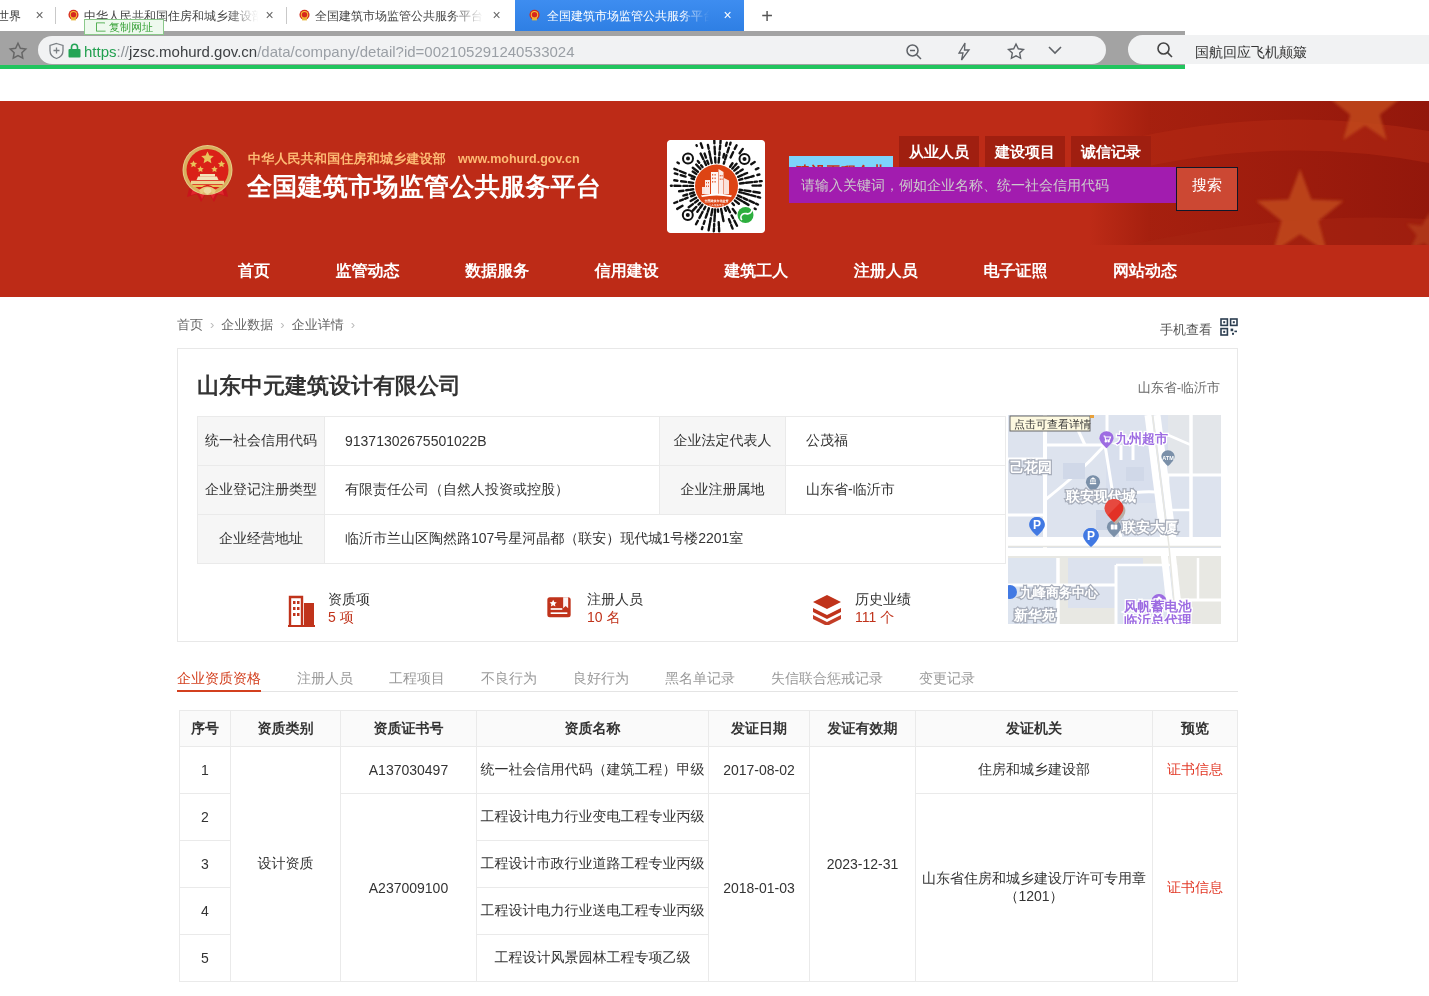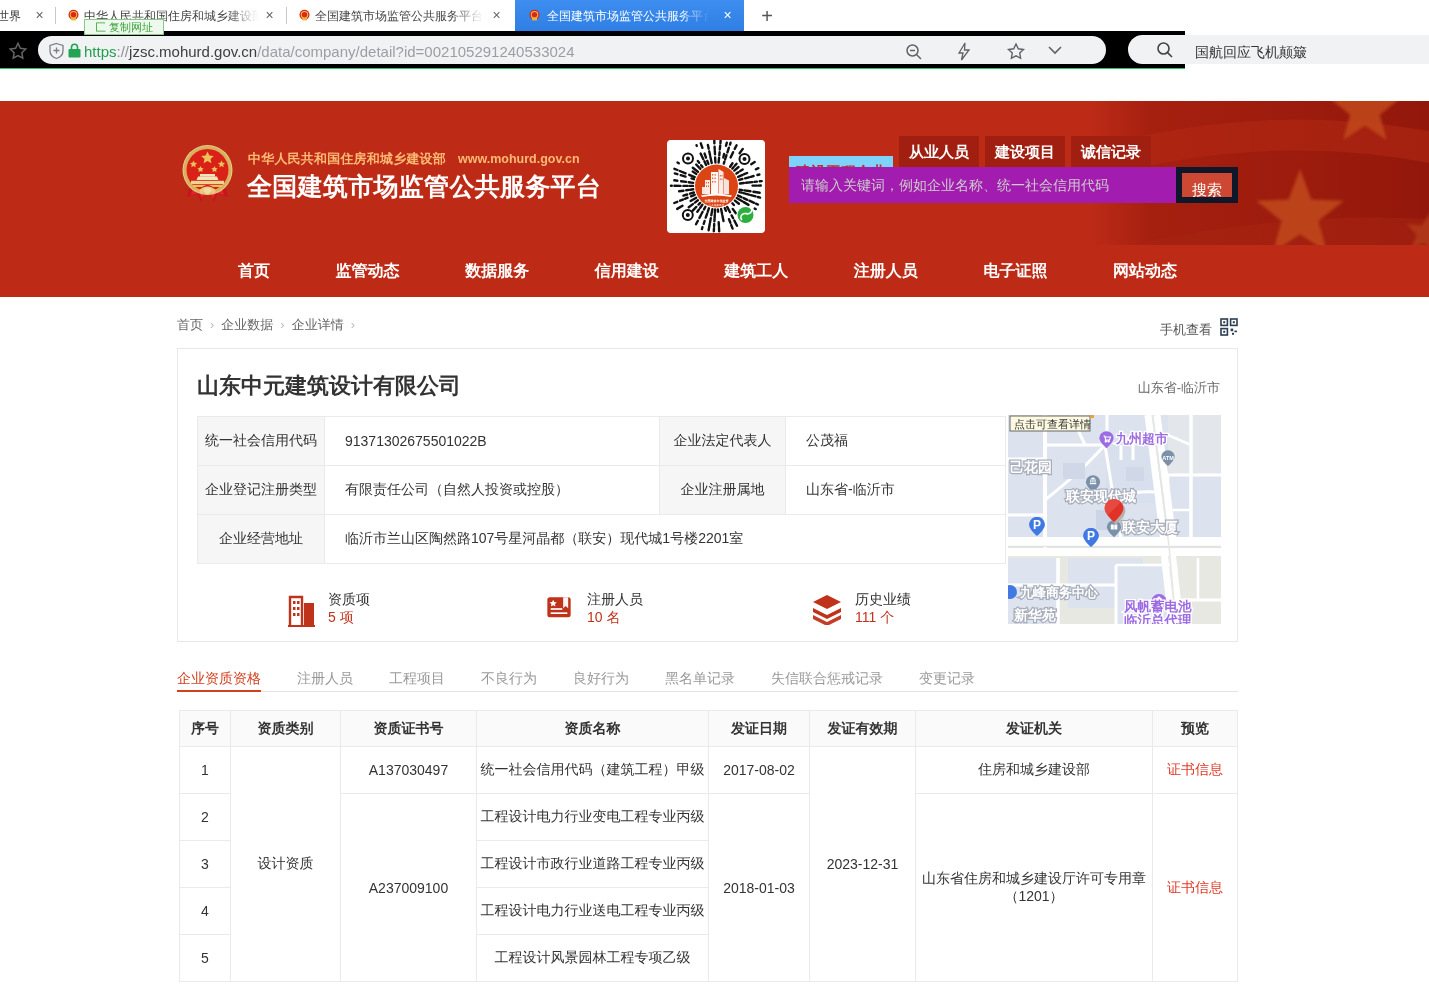--- a/index.html
+++ b/index.html
@@ -12,21 +12,21 @@
 .tab{position:absolute;top:0;height:31px;font-size:12px;color:#555;padding-left:40px;}
 .tabsep{position:absolute;top:7px;width:1px;height:17px;background:#c9c9c9;}
 .tclose{position:absolute;top:9px;width:13px;height:13px;color:#666;font-size:14px;line-height:13px;text-align:center;}
 .favicon{position:absolute;top:9px;width:13px;height:13px;}
 .ttl{position:absolute;top:8px;height:16px;line-height:16px;overflow:hidden;white-space:nowrap;font-size:12px;color:#444;
   -webkit-mask-image:linear-gradient(90deg,#000 80%,transparent 98%);mask-image:linear-gradient(90deg,#000 80%,transparent 98%);}
 .tab-active{position:absolute;left:515px;top:0;width:229px;height:31px;background:linear-gradient(180deg,#3e8df0,#2e7fe4);}
 .tab-active .ttl{color:#fff;}
 .plusbtn{position:absolute;left:753px;top:5px;width:28px;height:22px;color:#555;font-size:20px;line-height:22px;text-align:center;font-weight:300;}
 .tooltip-copy{position:absolute;left:84px;top:19px;width:80px;height:16px;background:#eef9ee;border:1px solid #8bc98b;color:#3aa33a;font-size:11px;line-height:14px;text-align:center;z-index:5;}
-.toolbar{position:absolute;left:0;top:31px;width:1185px;height:38px;background:#000000;border-bottom:1px solid #22c55e;}
+.toolbar{position:absolute;left:0;top:31px;width:1185px;height:38px;background:#a3a3a3;border-bottom:4px solid #22c55e;}
 .star-ico{position:absolute;left:7px;top:9px;width:22px;height:22px;}
 .urlpill{position:absolute;left:38px;top:5px;width:1068px;height:28px;background:#f1f2f3;border-radius:14px;}
 .urltext{position:absolute;left:46px;top:7px;font-size:15px;color:#9a9fa5;white-space:nowrap;}
 .urltext .dom{color:#3d4043;}
 .urltext .htp{color:#22a050;}
 .pillico{position:absolute;top:6px;color:#5f6368;}
 .sbox{position:absolute;left:1128px;top:4px;width:301px;height:29px;background:#f1f2f3;border-radius:15px 0 0 15px;}
 .sbox .q{position:absolute;left:67px;top:9px;font-size:14px;color:#333;}
 
 
@@ -39,21 +39,21 @@
 .emblem{position:absolute;left:181px;top:42px;width:53px;height:62px;}
 .btxt1{position:absolute;left:248px;top:49px;font-size:13px;font-weight:bold;color:#fdba74;letter-spacing:.2px;}
 .btxt1 span{margin-left:12px;letter-spacing:0;font-size:12.5px;}
 .btxt2{position:absolute;left:247px;top:69px;font-size:25px;font-weight:bold;color:#fff;letter-spacing:.3px;}
 .qrbox{position:absolute;left:667px;top:39px;width:98px;height:93px;background:#fff;border-radius:4px;}
 .stabs{position:absolute;left:789px;top:35px;height:31px;display:flex;}
 .stab{height:31px;margin-right:6px;padding:0 10px;background:#a01f10;color:#fff;font-size:15px;font-weight:bold;line-height:31px;}
 .stab.on{background:#7dd3fc;color:#c5301c;padding:0 7px;margin-top:20px;}
 .stab.on i{font-style:normal;border-bottom:2px solid #c5301c;padding-bottom:2px;}
 .sinput{position:absolute;left:789px;top:66px;width:387px;height:36px;background:#a21caf;line-height:36px;font-size:14px;color:#ccc;padding-left:12px;}
-.sbtn{position:absolute;left:1176px;top:66px;width:62px;height:36px;background:#cc4833;border:6px solid #0f172a;color:#fff;font-size:15px;text-align:center;line-height:34px;}
+.sbtn{position:absolute;left:1176px;top:66px;width:62px;height:44px;background:#cc4833;border:1px solid #0f172a;color:#fff;font-size:15px;text-align:center;line-height:34px;}
 
 
 .main{position:absolute;left:177px;top:297px;width:1061px;}
 .crumb{position:absolute;left:0;top:19px;font-size:13px;color:#666;}
 .crumb .sep{color:#bbb;margin:0 7px;font-family:"Liberation Sans",sans-serif;}
 .phone{position:absolute;right:26px;top:24px;font-size:13px;color:#555;}
 .qrmini{position:absolute;right:0;top:21px;width:18px;height:18px;}
 .card{position:absolute;left:0;top:51px;width:1061px;height:294px;border:1px solid #e8e8e8;background:#fff;}
 .cname{position:absolute;left:19px;top:22px;font-size:22px;font-weight:bold;color:#333;}
 .cloc{position:absolute;right:17px;top:30px;font-size:13px;color:#666;}

